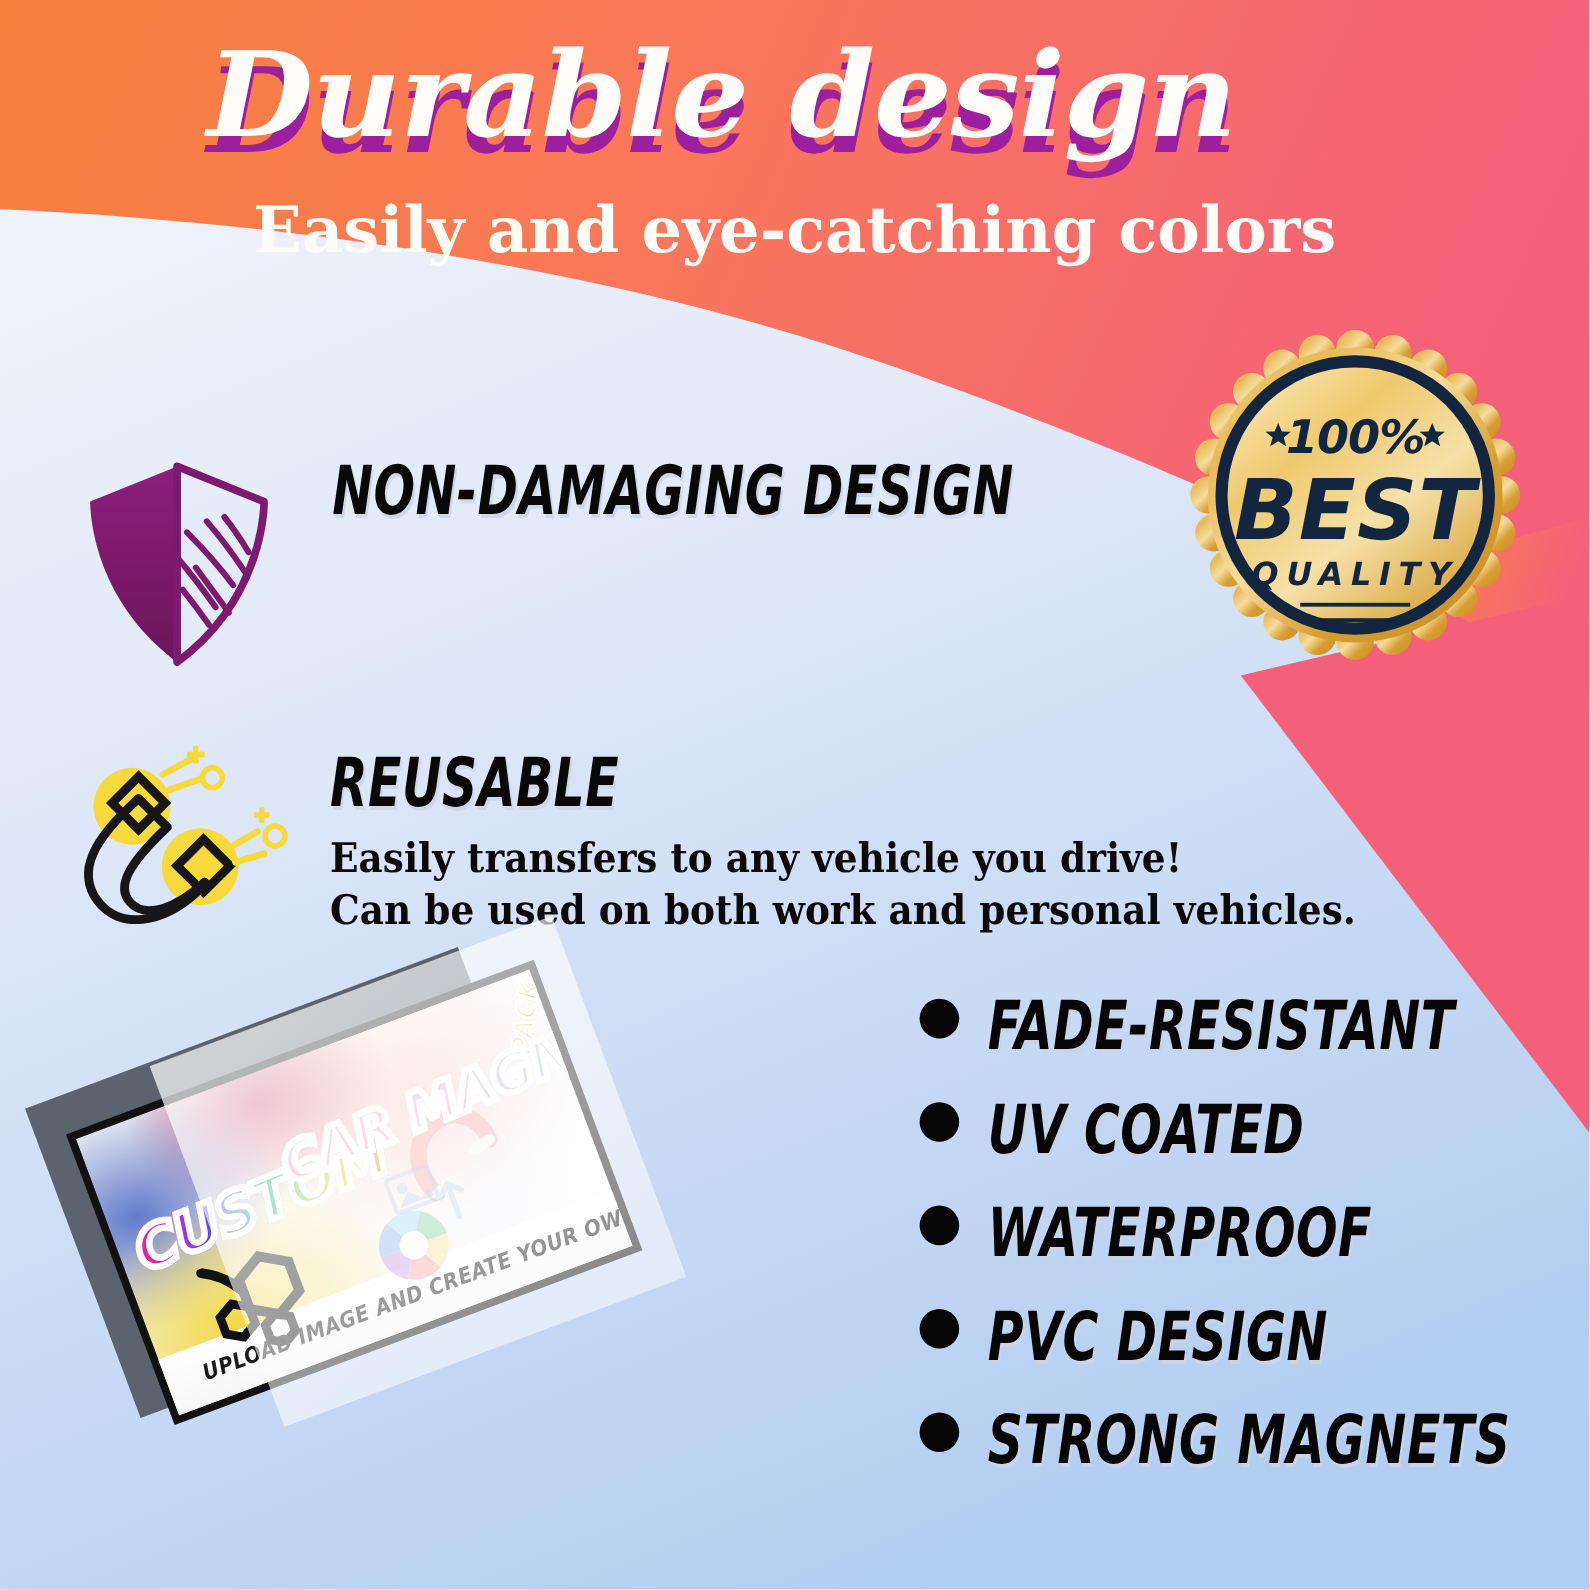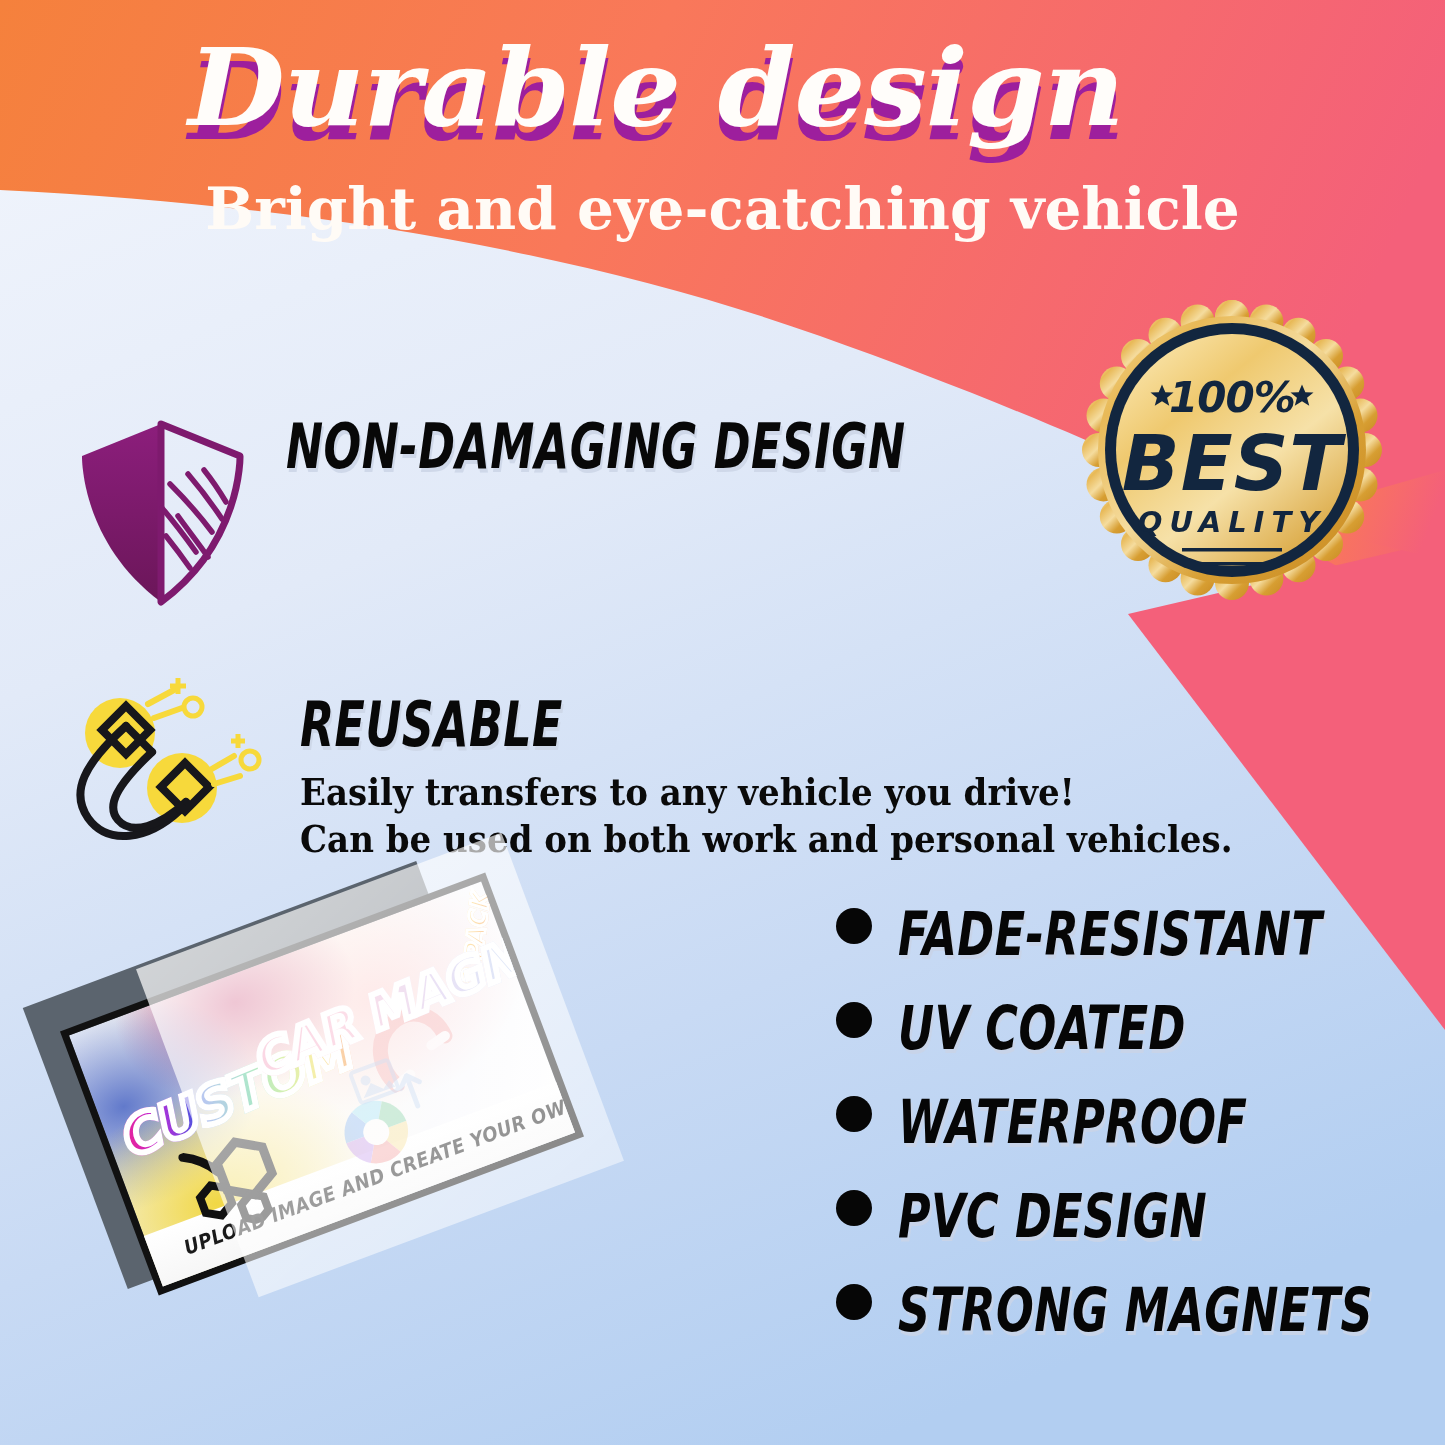--- a/index.html
+++ b/index.html
@@ -59,22 +59,22 @@
     transform-origin:left top;
     text-shadow:2px 3px 0 rgba(205,215,232,.95);
   }
   .feat-line{
     font-family:"DejaVu Serif","Liberation Serif",serif;
     font-weight:700;font-size:37px;line-height:1.26;color:#0A0A0A;
     white-space:nowrap;
     transform:scaleX(0.92);transform-origin:left top;
   }
   .feat-body{margin-top:22px;}
-  .feat-1 .feat-text{margin-left:30px;margin-top:4px;}
-  .feat-2 .feat-text{margin-left:38px;margin-top:34px;}
+  .feat-1 .feat-text{margin-left:46px;margin-top:4px;}
+  .feat-2 .feat-text{margin-left:38px;margin-top:22px;}
 
   
   .bullets{position:absolute;left:836px;top:908px;width:600px;}
   .bullet-row{display:flex;align-items:flex-start;height:94px;}
   .bullet-dot{
     width:36px;height:36px;border-radius:50%;background:#060606;
     flex:0 0 auto;margin-right:26px;
   }
   .bullet-label{
     font-family:"DejaVu Sans Condensed","Liberation Sans",sans-serif;
@@ -202,21 +202,21 @@
 
     <path d="M1445,540 L1445,1030 L1128,614 Z" fill="#F4607A"></path>
     <path d="M1445,470 L1445,560 L1270,520 Z" fill="url(#bandGrad2)"></path>
   </svg>
 
   <div class="header-block">
     <div class="title-wrap">
       <div class="title title-shadow">Durable design</div>
       <div class="title title-main">Durable design</div>
     </div>
-    <div class="subtitle">Bright and eye-catching vehicle</div>
+    <div class="subtitle">Easily and eye-catching colors</div>
   </div>
 
   <div class="quality-badge">
     <svg viewBox="0 0 300 300" width="300" height="300">
       <defs>
         <linearGradient id="goldG" x1="0" y1="0" x2="1" y2="1">
           <stop offset="0%" stop-color="#F7DE9A"></stop>
           <stop offset="20%" stop-color="#E8B957"></stop>
           <stop offset="45%" stop-color="#F5DC9E"></stop>
           <stop offset="68%" stop-color="#D79E32"></stop>

